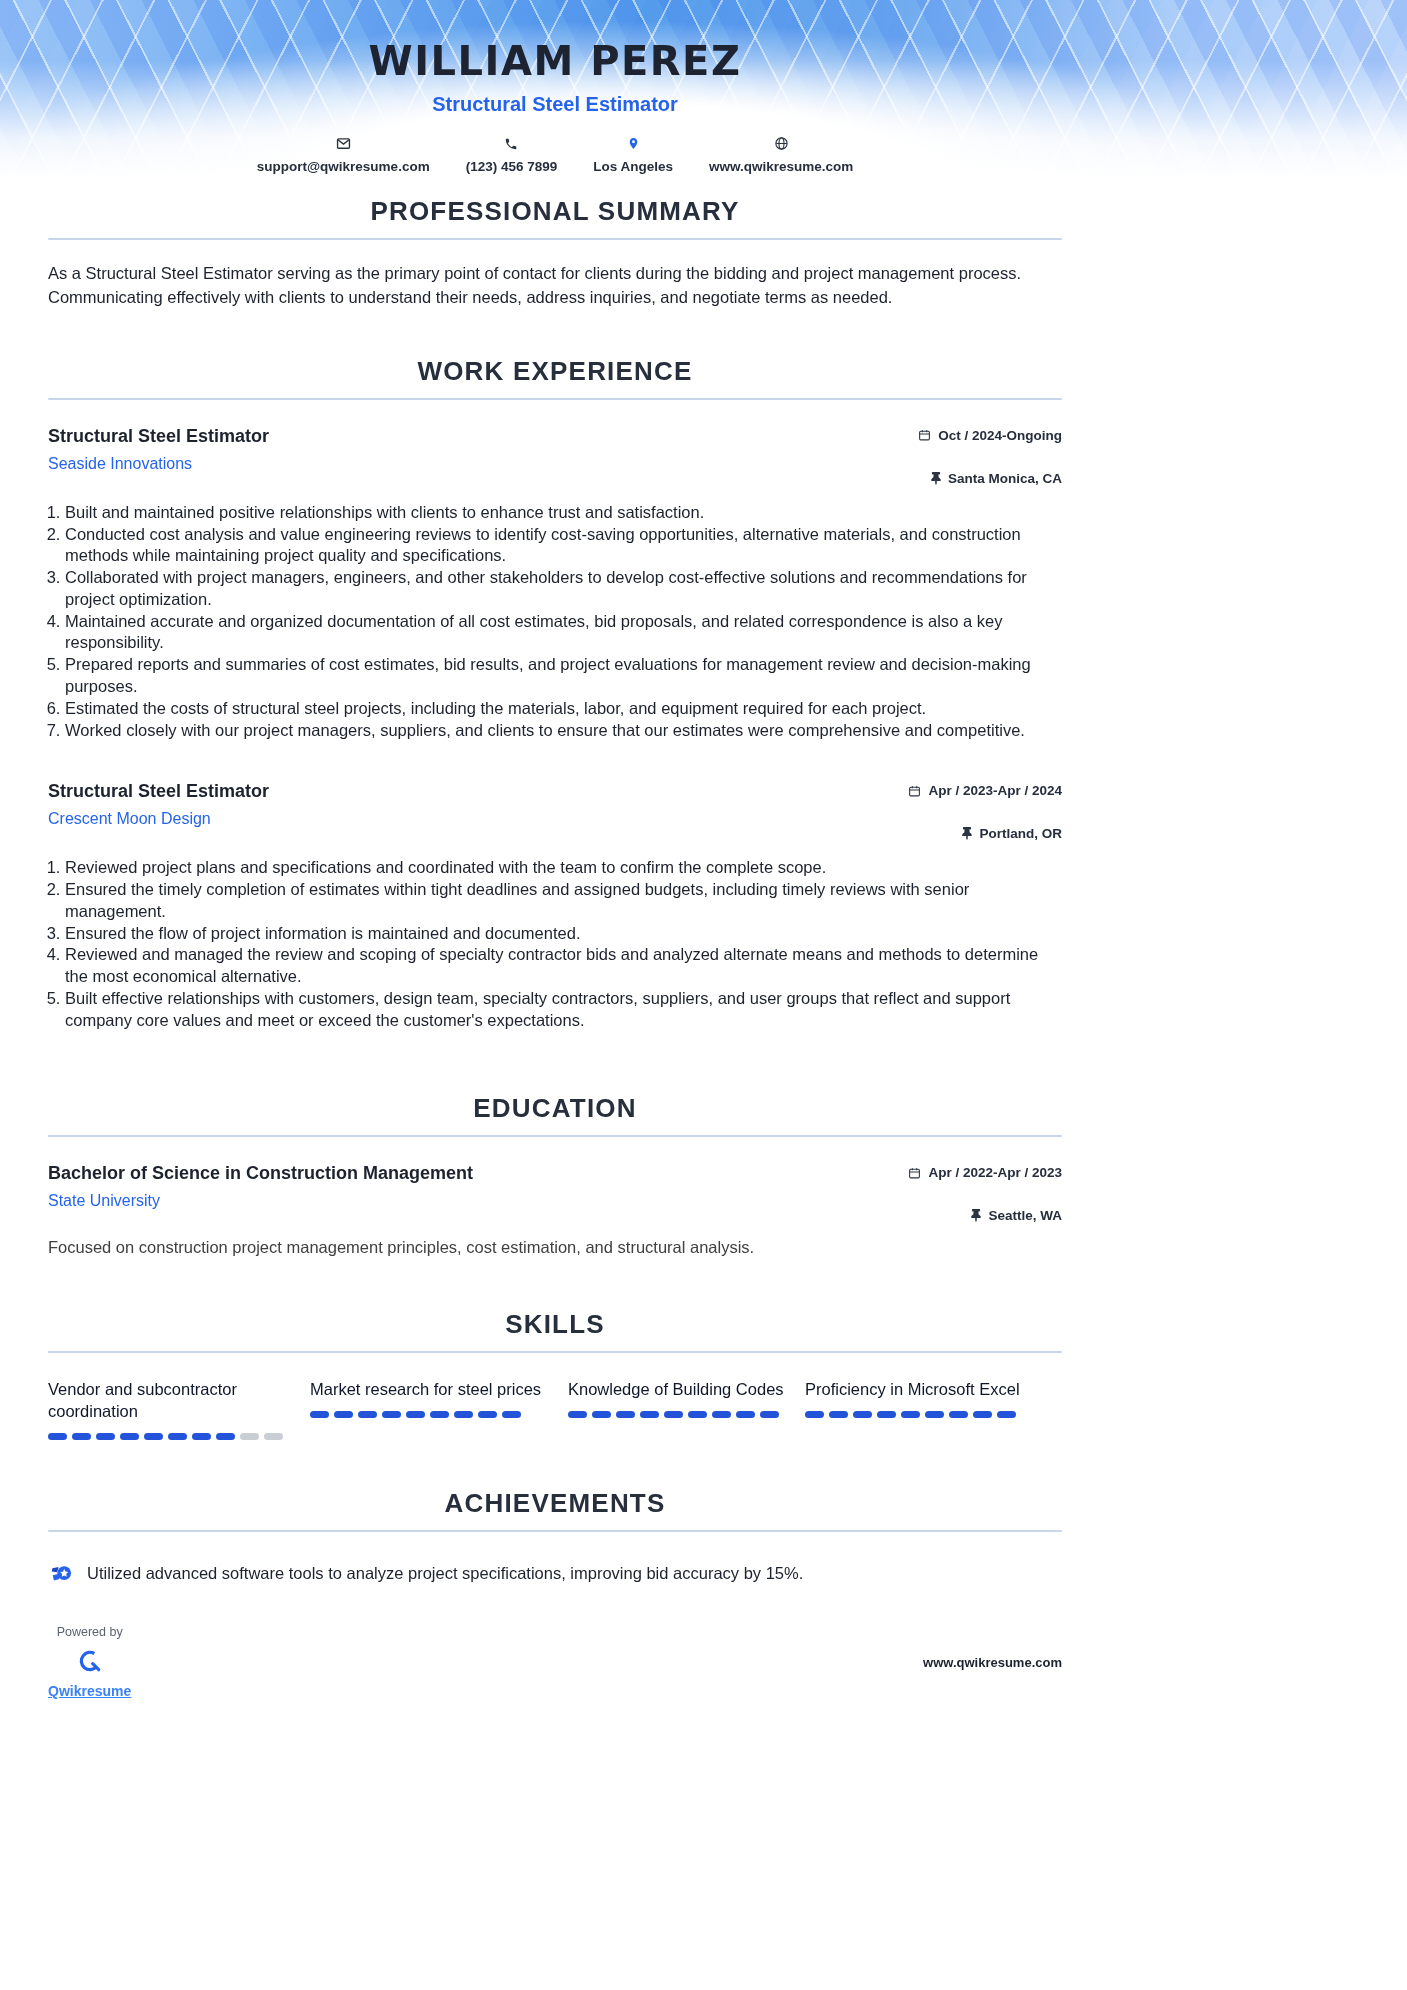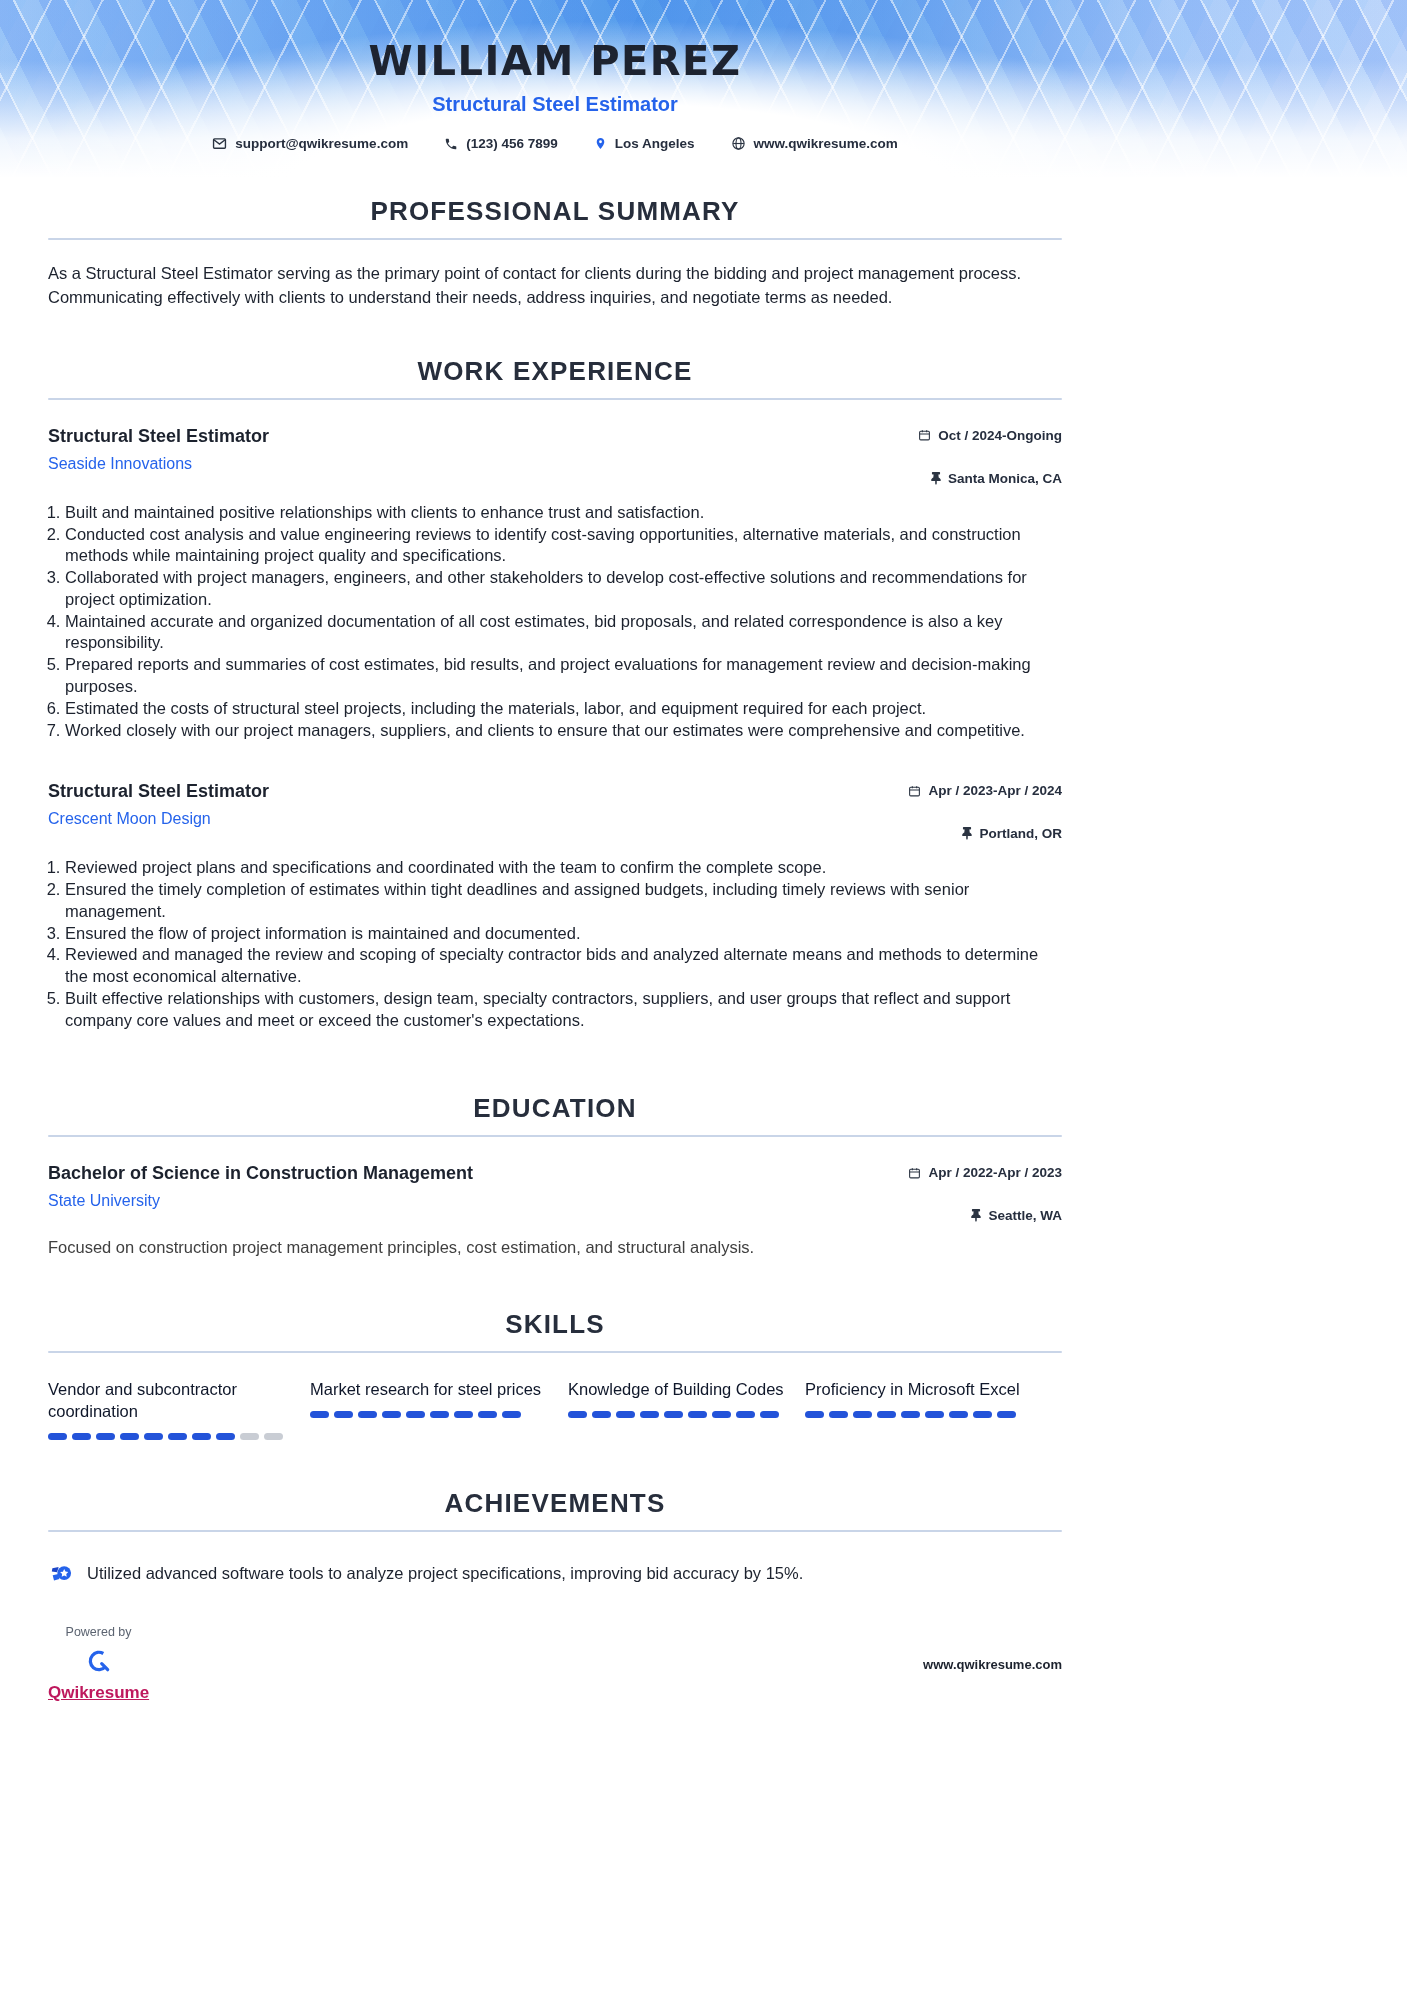--- a/index.html
+++ b/index.html
@@ -25,21 +25,21 @@
       repeating-linear-gradient(-63deg, rgba(59,130,246,.12) 0 23px, rgba(96,165,250,.22) 23px 46px),
       linear-gradient(97deg, #bedff9 0%, #8cc2f2 20%, #5ea7e9 45%, #7fb9ee 62%, #cfe7fb 82%, #eaf5fe 100%);
   }
   .hero-inner { width:1014px; margin-left:48px; text-align:center; padding-top:38px; }
   .name {
     font-family:"DejaVu Sans","Liberation Sans",sans-serif;
     font-size:40px; font-weight:800; letter-spacing:1.5px; color:#1d2330;
   }
   .cand-title { margin-top:9px; font-size:20px; font-weight:700; color:#2563eb; }
   .contacts { margin-top:20px; display:flex; justify-content:center; align-items:center; gap:36px; }
-  .contact { display:flex; align-items:center; gap:8px; font-size:13.5px; font-weight:700; color:#262e3e; }
+  .contact { display:flex; align-items:center; gap:8px; font-size:13.5px; font-weight:700; color:#262e3e;flex-direction:column; }
   .contact svg { display:block; flex:0 0 auto; }
 
   
   .section { margin-top:46px; }
   .section.first { margin-top:18px; }
   .sec-head { text-align:center; font-size:26px; font-weight:700; letter-spacing:1.2px; color:#272e3c; }
   .sec-line { height:2px; background:#c9d5e8; margin-top:11px; border-radius:1px; }
   .summary-text { margin-top:22px; font-size:16.5px; line-height:1.45; color:#1c222e; }
 
   
@@ -71,21 +71,21 @@
   
   .ach-list { margin-top:30px; }
   .ach { display:flex; align-items:center; gap:14px; margin:0 0 18px 2px; }
   .ach svg { flex:0 0 auto; }
   .ach-text { font-size:16.5px; color:#1c222e; }
 
   
   .footer { display:flex; align-items:center; justify-content:space-between; margin-top:40px; }
   .fleft { display:flex; align-items:center; gap:9px;flex-direction:column; }
   .powered { font-size:12.5px; color:#5b6370; }
-  .brand { font-size:17px; font-weight:700; color:#be185d; text-decoration:underline; cursor:pointer; }
+  .brand { font-size:14px; font-weight:700; color:#3b82f6; text-decoration:underline; cursor:pointer; }
   .site { font-size:13px; font-weight:600; color:#1c222e; }
 </style>
 </head>
 <body>
 
 <header class="hero">
   <div class="hero-inner">
     <h1 class="name">WILLIAM PEREZ</h1>
     <div class="cand-title">Structural Steel Estimator</div>
     <div class="contacts">

